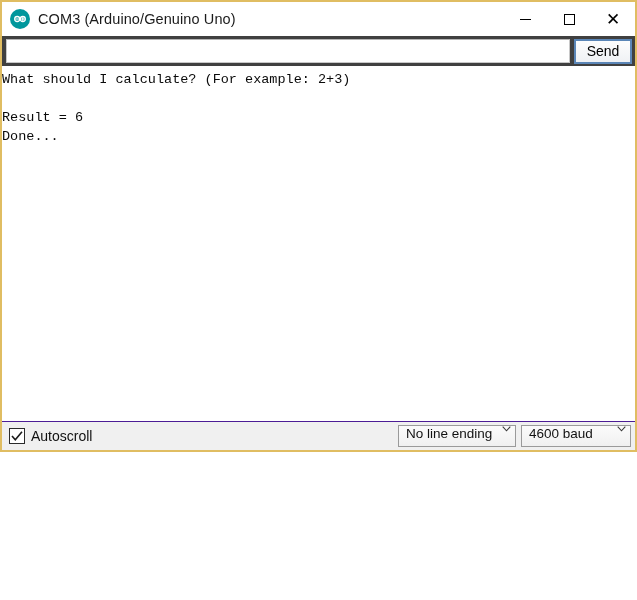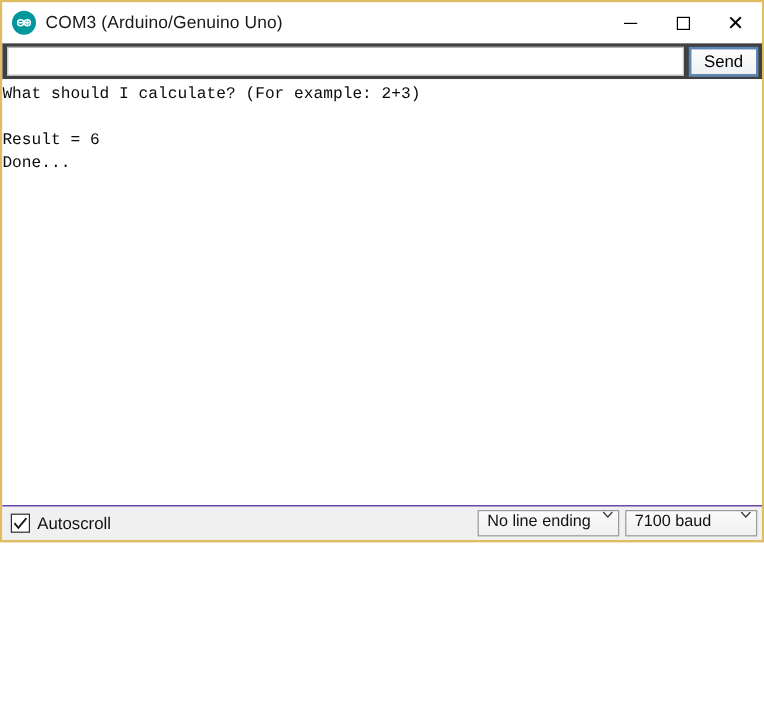--- a/index.html
+++ b/index.html
@@ -269,21 +269,21 @@
     <div class="dropdown" id="dropdown-line-ending">
       <span class="dd-label">No line ending</span>
       <span class="dd-arrow">
         <svg width="9" height="6" viewBox="0 0 9 6" aria-hidden="true">
           <polyline points="0.7,0.7 4.5,4.8 8.3,0.7" fill="none" stroke="#3a3a3a" stroke-width="1.1"></polyline>
         </svg>
       </span>
     </div>
 
     <div class="dropdown" id="dropdown-baud">
-      <span class="dd-label">7100 baud</span>
+      <span class="dd-label">4600 baud</span>
       <span class="dd-arrow">
         <svg width="9" height="6" viewBox="0 0 9 6" aria-hidden="true">
           <polyline points="0.7,0.7 4.5,4.8 8.3,0.7" fill="none" stroke="#3a3a3a" stroke-width="1.1"></polyline>
         </svg>
       </span>
     </div>
   </div>
 
 </div>
 

